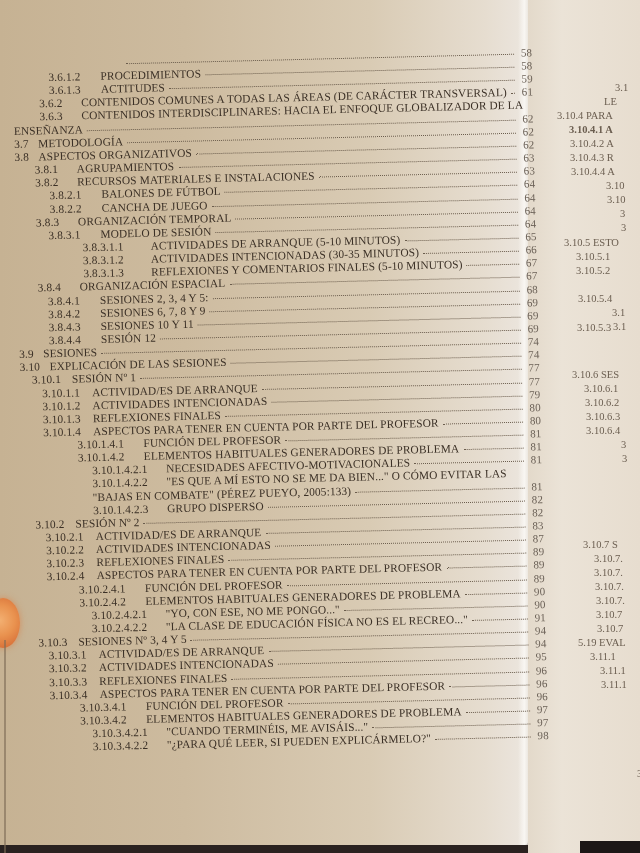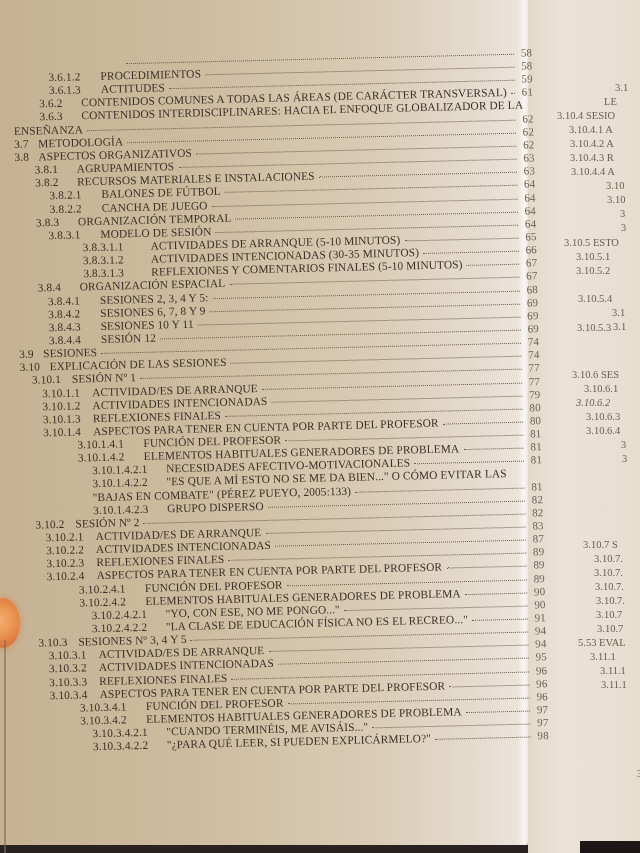--- a/index.html
+++ b/index.html
@@ -379,48 +379,48 @@
     <div class="toc-row" style="padding-left: 64px;">
       <span class="toc-num" style="width: 74px;">3.10.3.4.2.2</span>
       <span class="toc-title">"¿PARA QUÉ LEER, SI PUEDEN EXPLICÁRMELO?"</span>
       <span class="toc-dots"></span>
       <span class="toc-page">98</span>
     </div>
   </div>
 <div class="right-col" id="rightcol">
     <div class="rc-row" style="left: 75px; top: 22px;">3.1</div>
     <div class="rc-row" style="left: 64px; top: 36px;">LE</div>
-    <div class="rc-row" style="left: 17px; top: 50px;">3.10.4  SESIO</div>
-    <div class="rc-row" style="left: 29px; top: 64px;">3.10.4.1   A</div>
+    <div class="rc-row" style="left: 17px; top: 50px;">3.10.4  PARA</div>
+    <div class="rc-row" style="left: 29px; top: 64px; font-weight: bold;">3.10.4.1   A</div>
     <div class="rc-row" style="left: 30px; top: 78px;">3.10.4.2   A</div>
     <div class="rc-row" style="left: 30px; top: 92px;">3.10.4.3   R</div>
     <div class="rc-row" style="left: 31px; top: 106px;">3.10.4.4   A</div>
     <div class="rc-row" style="left: 66px; top: 120px;">3.10</div>
     <div class="rc-row" style="left: 67px; top: 134px;">3.10</div>
     <div class="rc-row" style="left: 80px; top: 148px;">3</div>
     <div class="rc-row" style="left: 81px; top: 162px;">3</div>
     <div class="rc-row" style="left: 24px; top: 177px;">3.10.5  ESTO</div>
     <div class="rc-row" style="left: 36px; top: 191px;">3.10.5.1</div>
     <div class="rc-row" style="left: 36px; top: 205px;">3.10.5.2</div>
     <div class="rc-row" style="left: 37px; top: 217px; margin-top: 45px;">3.10.5.3</div>
     <div class="rc-row" style="left: 38px; top: 233px;">3.10.5.4</div>
     <div class="rc-row" style="left: 72px; top: 247px;">3.1</div>
     <div class="rc-row" style="left: 73px; top: 261px;">3.1</div>
     <div class="rc-row" style="left: 32px; top: 309px;">3.10.6  SES</div>
     <div class="rc-row" style="left: 44px; top: 323px;">3.10.6.1</div>
-    <div class="rc-row" style="left: 36px; top: 337px; font-style: italic;">3.10.6.2</div>
+    <div class="rc-row" style="left: 45px; top: 337px;">3.10.6.2</div>
     <div class="rc-row" style="left: 46px; top: 351px;">3.10.6.3</div>
     <div class="rc-row" style="left: 46px; top: 365px;">3.10.6.4</div>
     <div class="rc-row" style="left: 81px; top: 379px;">3</div>
     <div class="rc-row" style="left: 82px; top: 393px;">3</div>
     <div class="rc-row" style="left: 43px; top: 479px;">3.10.7  S</div>
     <div class="rc-row" style="left: 54px; top: 493px;">3.10.7.</div>
     <div class="rc-row" style="left: 54px; top: 507px;">3.10.7.</div>
     <div class="rc-row" style="left: 55px; top: 521px;">3.10.7.</div>
     <div class="rc-row" style="left: 56px; top: 535px;">3.10.7.</div>
     <div class="rc-row" style="left: 56px; top: 549px;">3.10.7</div>
     <div class="rc-row" style="left: 57px; top: 563px;">3.10.7</div>
-    <div class="rc-row" style="left: 38px; top: 577px;">5.53  EVAL</div>
+    <div class="rc-row" style="left: 38px; top: 577px;">5.19  EVAL</div>
     <div class="rc-row" style="left: 50px; top: 591px;">3.11.1</div>
     <div class="rc-row" style="left: 60px; top: 605px;">3.11.1</div>
     <div class="rc-row" style="left: 61px; top: 619px;">3.11.1</div>
     <div class="rc-row" style="left: 66px; top: 708px; margin-left: 31px;">3.11.</div>
   </div>
 
 </body></html>

